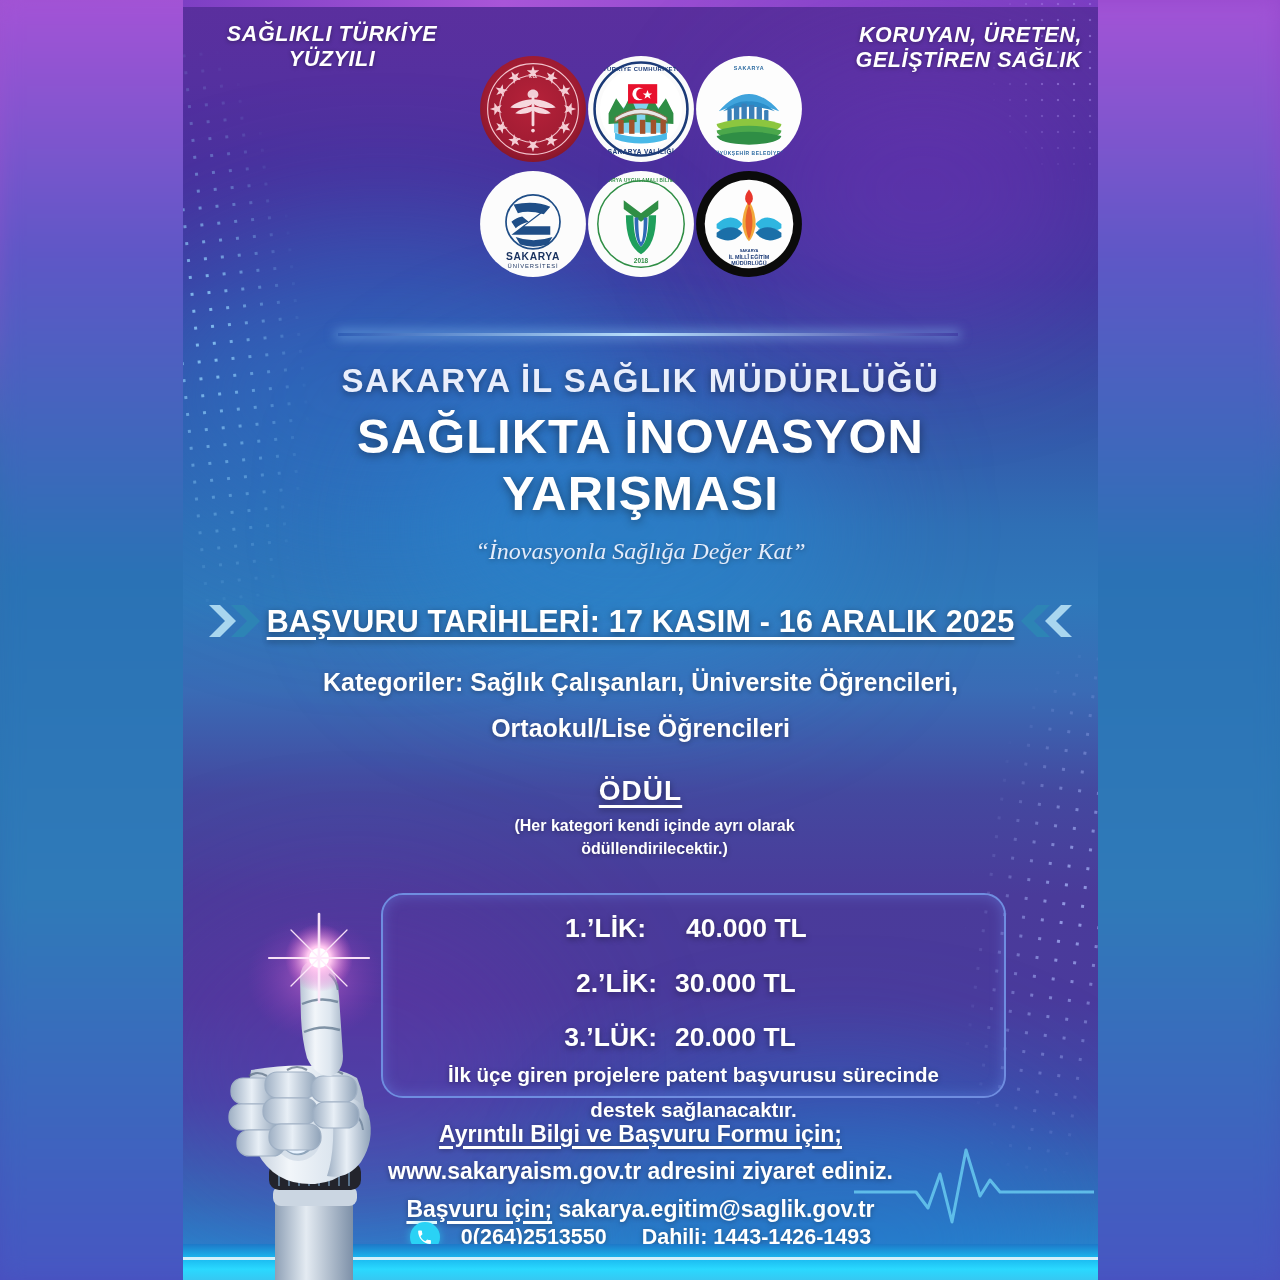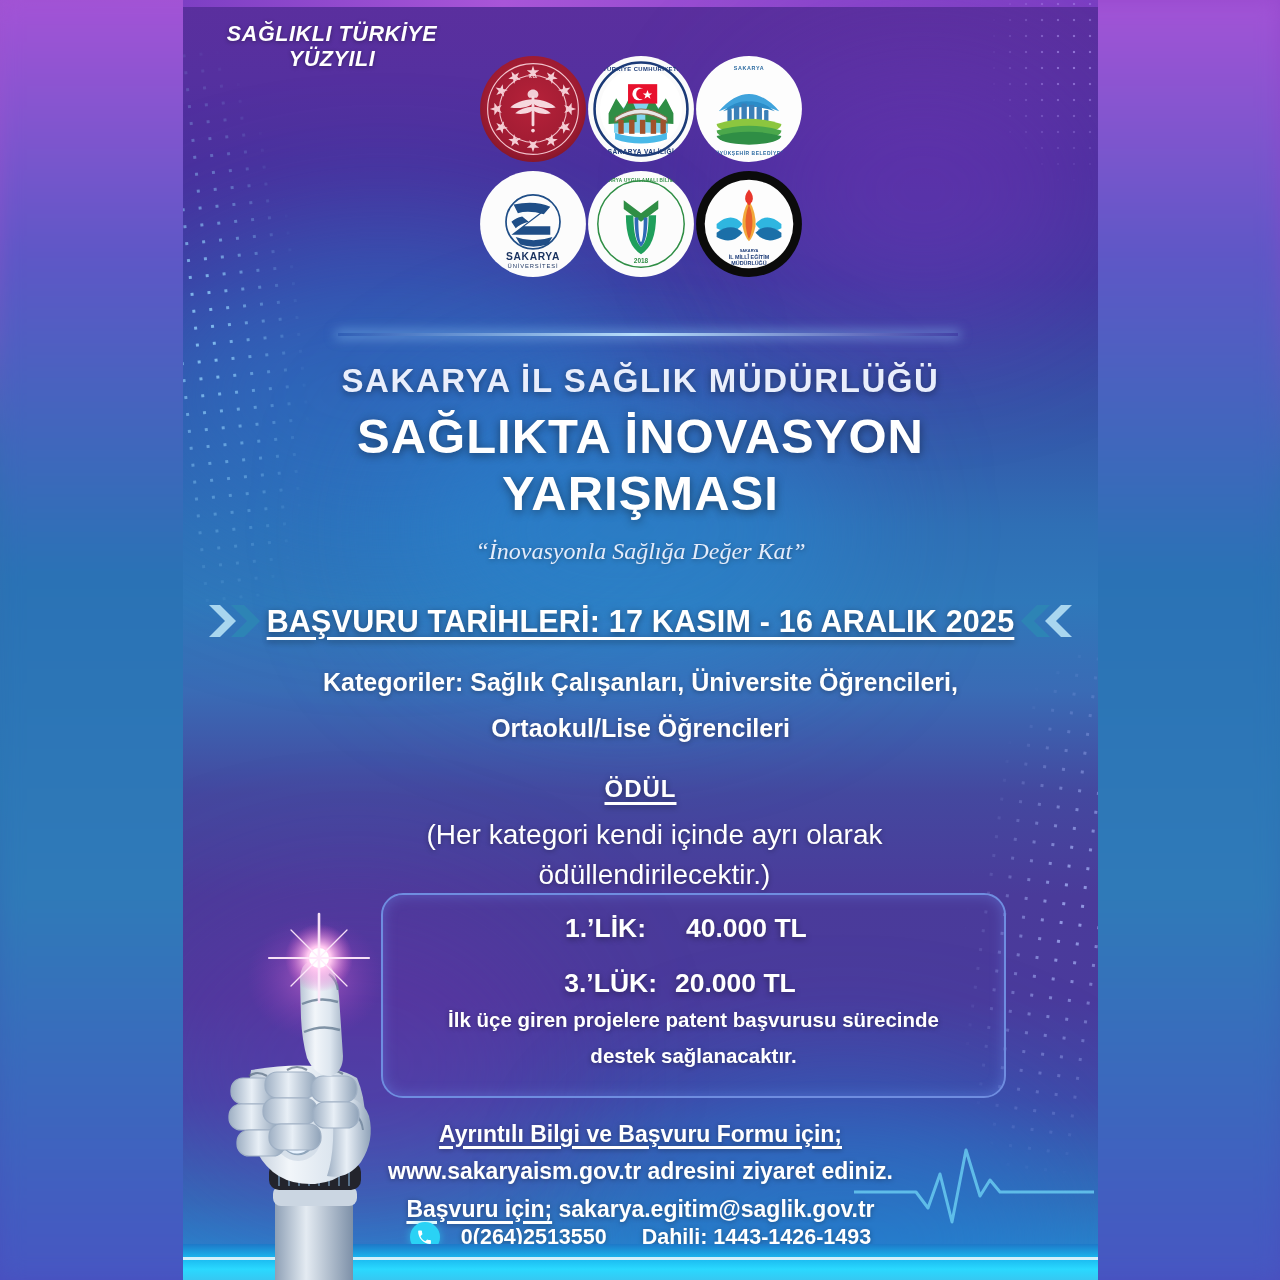--- a/index.html
+++ b/index.html
@@ -97,25 +97,25 @@
   .dates{color:#fff;font-weight:bold;font-size:30.5px;letter-spacing:.2px;
     text-decoration:underline;text-underline-offset:5px;text-decoration-thickness:3px;
     text-shadow:0 2px 6px rgba(0,0,0,.4);white-space:nowrap;}
 
   .cats{position:absolute;left:0;right:0;top:660px;text-align:center;color:#fff;
     font-weight:bold;font-size:25px;line-height:1.82;
     text-shadow:0 1px 5px rgba(0,0,0,.35);}
 
   
   .odul{position:absolute;left:0;right:0;top:775px;text-align:center;color:#fff;
-    font-weight:bold;font-size:24px;letter-spacing:1px;
+    font-weight:bold;font-size:28px;letter-spacing:1px;
     text-decoration:underline;text-underline-offset:5px;text-decoration-thickness:3px;
     text-shadow:0 2px 6px rgba(0,0,0,.4);}
   .odul-sub{position:absolute;left:0;right:0;top:815px;text-align:center;color:#fff;
-    font-weight:normal;font-size:28px;line-height:1.42;
+    font-weight:bold;font-size:16px;line-height:1.42;
     text-shadow:0 1px 5px rgba(0,0,0,.35);margin-left:28px;}
 
   .prize-box{position:absolute;left:198px;top:893px;width:625px;height:205px;
     border:2px solid #6f8de0;border-radius:22px;
     box-shadow:0 0 14px rgba(120,160,255,.35) inset;}
   .prize-row{display:flex;justify-content:center;align-items:baseline;gap:18px;
     color:#fff;font-weight:bold;font-size:26.5px;line-height:1;
     text-shadow:0 2px 6px rgba(0,0,0,.4);}
   .prize-row .lbl{width:120px;text-align:right;}
   .prize-row .amt{width:175px;text-align:left;}
@@ -158,20 +158,21 @@
   <div class="blob b1"></div>
   <div class="blob b2"></div>
   <div class="blob b3"></div>
   <div class="blob b4"></div>
   <div class="blob b5"></div>
   <div class="dots dot-left"></div>
   <div class="dots dot-right"></div>
   <div class="dots dot-topright"></div>
 
   <div class="hdr hdr-l">SAĞLIKLI TÜRKİYE YÜZYILI</div>
+  <div class="hdr hdr-r">KORUYAN, ÜRETEN, GELİŞTİREN SAĞLIK</div>
 
   <div class="logos">
     <div class="logo-row r1">
       <div class="logo">
         <svg viewBox="0 0 100 100">
           <defs>
               <radialGradient id="mhg" cx="50%" cy="45%" r="60%">
             <stop offset="0%" stop-color="#b7223a"></stop>
                 <stop offset="75%" stop-color="#9e1b32"></stop>
                 <stop offset="100%" stop-color="#7c1527"></stop>
@@ -333,20 +334,24 @@
   <div class="odul-sub">
     <div>(Her kategori kendi içinde ayrı olarak</div>
     <div>ödüllendirilecektir.)</div>
   </div>
 
   <div class="prize-box">
     <div class="prize-row pr1">
       <span class="lbl">1.’LİK:</span>
       <span class="amt">40.000 TL</span>
     </div>
+    <div class="prize-row pr2">
+      <span class="lbl">2.’LİK:</span>
+      <span class="amt">30.000 TL</span>
+    </div>
     <div class="prize-row pr3">
       <span class="lbl">3.’LÜK:</span>
       <span class="amt">20.000 TL</span>
     </div>
     <div class="patent">
       <div>İlk üçe giren projelere patent başvurusu sürecinde</div>
       <div>destek sağlanacaktır.</div>
     </div>
   </div>
 

